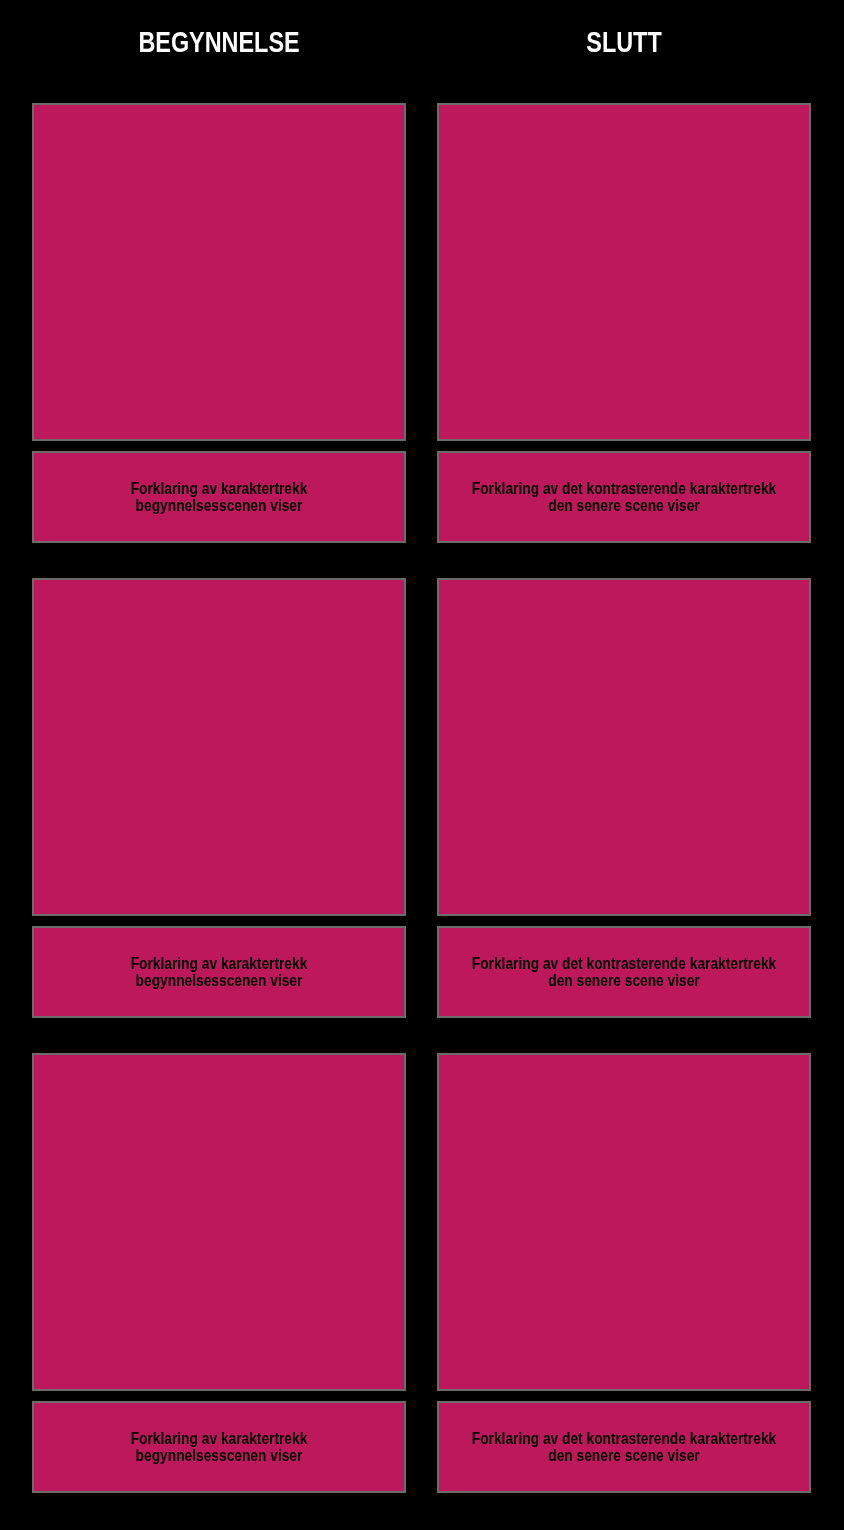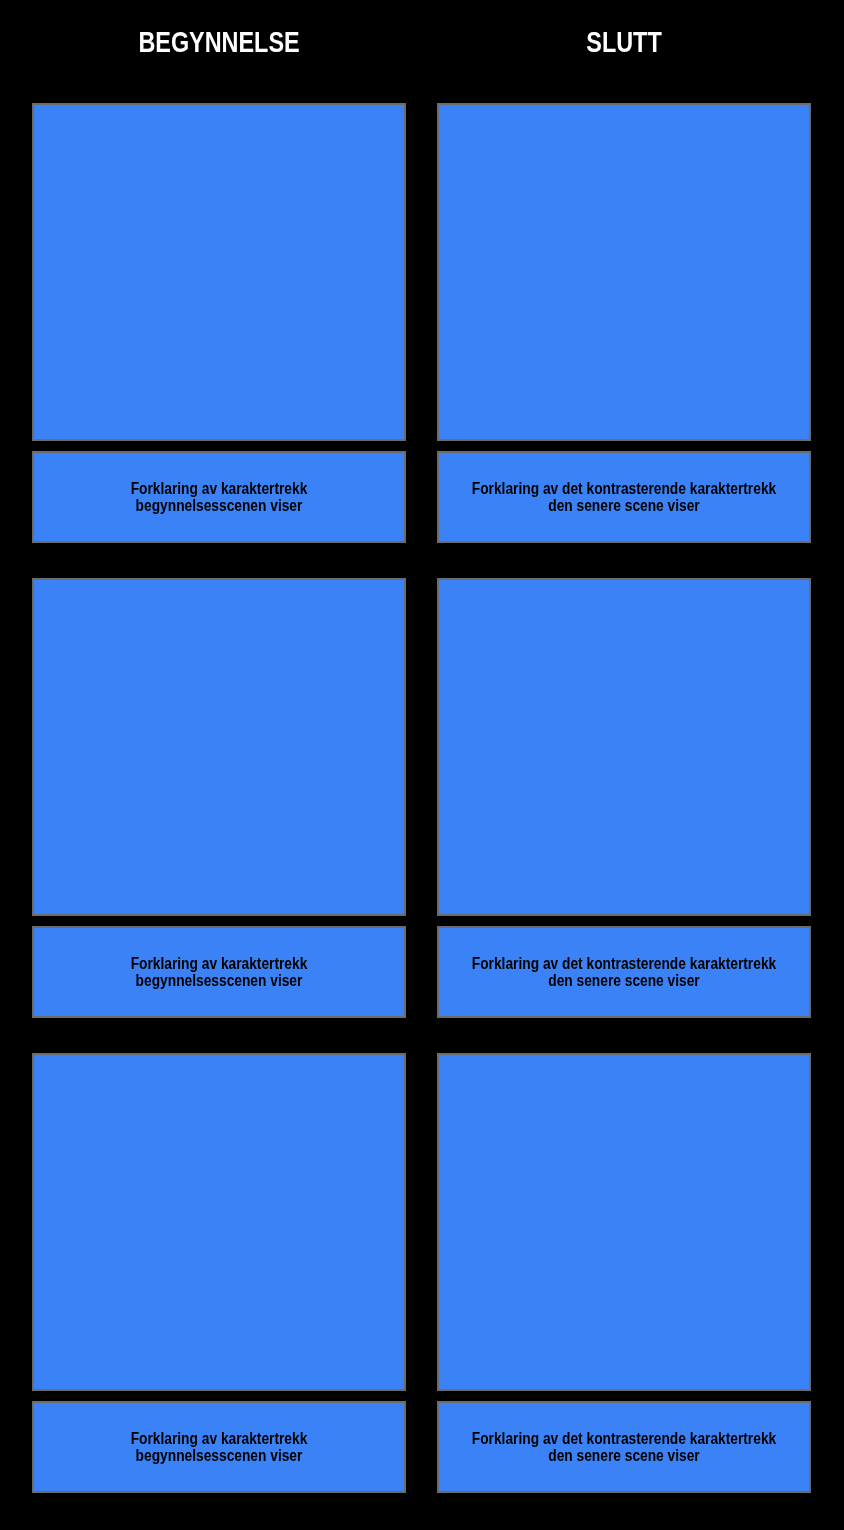--- a/index.html
+++ b/index.html
@@ -12,21 +12,21 @@
       position: absolute; top: 20px; height: 44px;
       width: 374px; text-align: center;
       color: #ffffff; font-weight: bold;
       font-family: "Liberation Sans", sans-serif;
       font-size: 30px; line-height: 44px;
       transform: scaleX(0.78); transform-origin: center;
       letter-spacing: 0px;
     }
     .panel {
       position: absolute; box-sizing: border-box;
-      background: #3b82f6; border: 2px solid #6b6b6b;
+      background: #be185d; border: 2px solid #6b6b6b;
     }
     .img-panel { width: 374px; height: 338px; }
     .txt-panel {
       width: 374px; height: 92px;
       display: flex; align-items: center; justify-content: center;
       text-align: center; padding: 0 8px;
     }
     .txt-panel span {
       display: block; color: #000; font-weight: bold;
       font-size: 16px; line-height: 17px;

